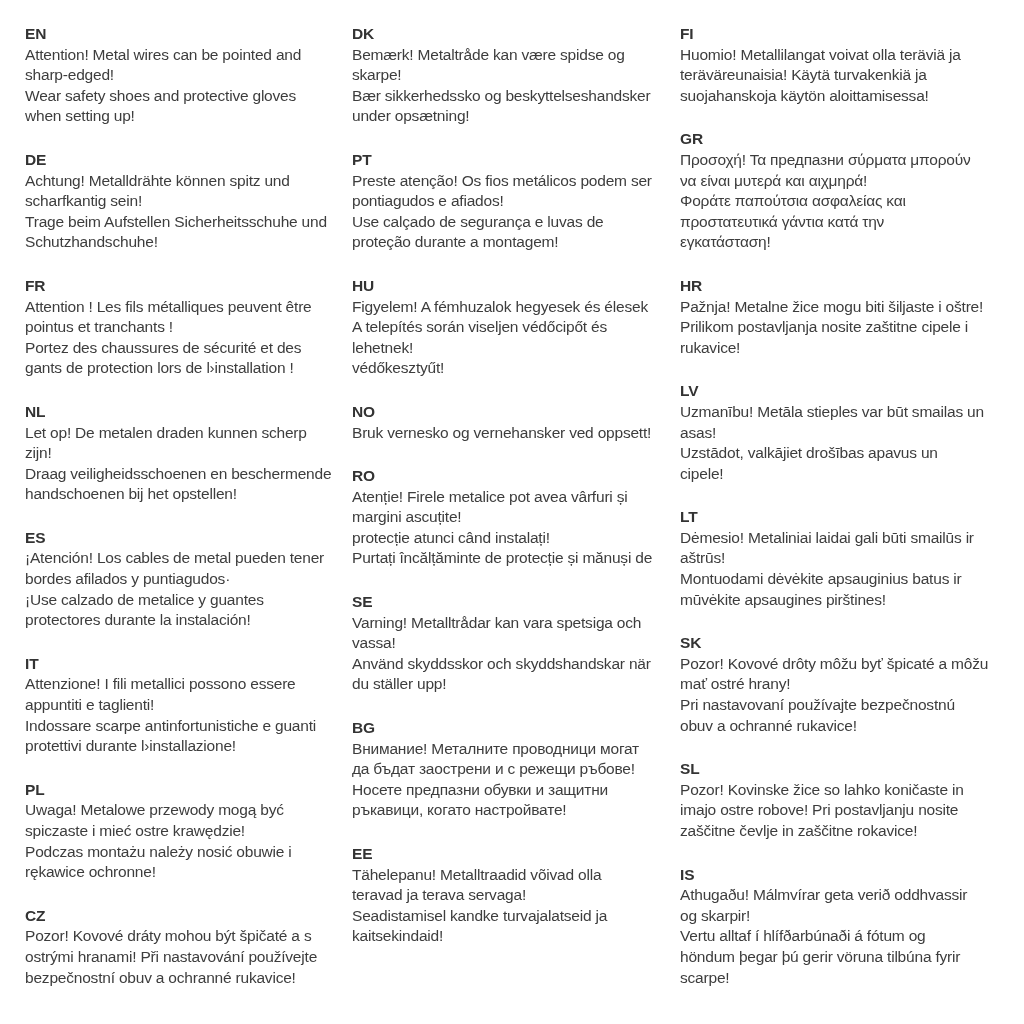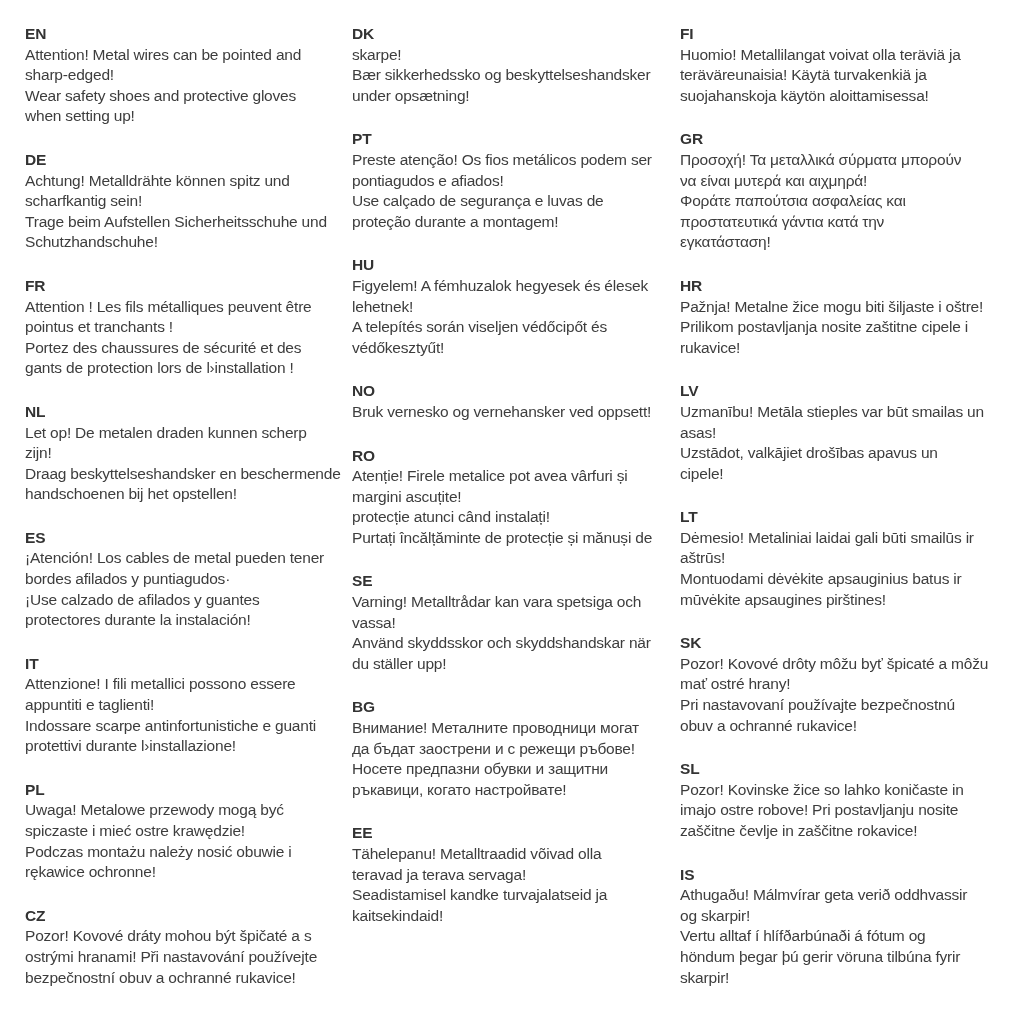--- a/index.html
+++ b/index.html
@@ -70,28 +70,28 @@
         <h2 class="lang-code">FR</h2>
         <div class="line">Attention ! Les fils métalliques peuvent être</div>
         <div class="line">pointus et tranchants !</div>
         <div class="line">Portez des chaussures de sécurité et des</div>
         <div class="line">gants de protection lors de l›installation !</div>
       </section>
       <section class="block">
         <h2 class="lang-code">NL</h2>
         <div class="line">Let op! De metalen draden kunnen scherp</div>
         <div class="line">zijn!</div>
-        <div class="line">Draag beskyttelseshandsker en beschermende</div>
+        <div class="line">Draag veiligheidsschoenen en beschermende</div>
         <div class="line">handschoenen bij het opstellen!</div>
       </section>
       <section class="block">
         <h2 class="lang-code">ES</h2>
         <div class="line">¡Atención! Los cables de metal pueden tener</div>
         <div class="line">bordes afilados y puntiagudos·</div>
-        <div class="line">¡Use calzado de afilados y guantes</div>
+        <div class="line">¡Use calzado de metalice y guantes</div>
         <div class="line">protectores durante la instalación!</div>
       </section>
       <section class="block">
         <h2 class="lang-code">IT</h2>
         <div class="line">Attenzione! I fili metallici possono essere</div>
         <div class="line">appuntiti e taglienti!</div>
         <div class="line">Indossare scarpe antinfortunistiche e guanti</div>
         <div class="line">protettivi durante l›installazione!</div>
       </section>
       <section class="block">
@@ -104,36 +104,37 @@
       <section class="block">
         <h2 class="lang-code">CZ</h2>
         <div class="line">Pozor! Kovové dráty mohou být špičaté a s</div>
         <div class="line">ostrými hranami! Při nastavování používejte</div>
         <div class="line">bezpečnostní obuv a ochranné rukavice!</div>
       </section>
     </div>
   <div class="col">
       <section class="block">
         <h2 class="lang-code">DK</h2>
+        <div class="line">Bemærk! Metaltråde kan være spidse og</div>
         <div class="line">skarpe!</div>
         <div class="line">Bær sikkerhedssko og beskyttelseshandsker</div>
         <div class="line">under opsætning!</div>
       </section>
       <section class="block">
         <h2 class="lang-code">PT</h2>
         <div class="line">Preste atenção! Os fios metálicos podem ser</div>
         <div class="line">pontiagudos e afiados!</div>
         <div class="line">Use calçado de segurança e luvas de</div>
         <div class="line">proteção durante a montagem!</div>
       </section>
       <section class="block">
         <h2 class="lang-code">HU</h2>
         <div class="line">Figyelem! A fémhuzalok hegyesek és élesek</div>
+        <div class="line">A telepítés során viseljen védőcipőt és</div>
         <div class="line">lehetnek!</div>
-        <div class="line">A telepítés során viseljen védőcipőt és</div>
         <div class="line">védőkesztyűt!</div>
       </section>
       <section class="block">
         <h2 class="lang-code">NO</h2>
         <div class="line">Bruk vernesko og vernehansker ved oppsett!</div>
       </section>
       <section class="block">
         <h2 class="lang-code">RO</h2>
         <div class="line">Atenție! Firele metalice pot avea vârfuri și</div>
         <div class="line">margini ascuțite!</div>
@@ -164,21 +165,21 @@
     </div>
   <div class="col">
       <section class="block">
         <h2 class="lang-code">FI</h2>
         <div class="line">Huomio! Metallilangat voivat olla teräviä ja</div>
         <div class="line">teräväreunaisia! Käytä turvakenkiä ja</div>
         <div class="line">suojahanskoja käytön aloittamisessa!</div>
       </section>
       <section class="block">
         <h2 class="lang-code">GR</h2>
-        <div class="line">Προσοχή! Τα μεταλλικά σύρματα μπορούν</div>
+        <div class="line">Προσοχή! Τα предпазни σύρματα μπορούν</div>
         <div class="line">να είναι μυτερά και αιχμηρά!</div>
         <div class="line">Φοράτε παπούτσια ασφαλείας και</div>
         <div class="line">προστατευτικά γάντια κατά την</div>
         <div class="line">εγκατάσταση!</div>
       </section>
       <section class="block">
         <h2 class="lang-code">HR</h2>
         <div class="line">Pažnja! Metalne žice mogu biti šiljaste i oštre!</div>
         <div class="line">Prilikom postavljanja nosite zaštitne cipele i</div>
         <div class="line">rukavice!</div>
@@ -209,16 +210,16 @@
         <div class="line">Pozor! Kovinske žice so lahko koničaste in</div>
         <div class="line">imajo ostre robove! Pri postavljanju nosite</div>
         <div class="line">zaščitne čevlje in zaščitne rokavice!</div>
       </section>
       <section class="block">
         <h2 class="lang-code">IS</h2>
         <div class="line">Athugaðu! Málmvírar geta verið oddhvassir</div>
         <div class="line">og skarpir!</div>
         <div class="line">Vertu alltaf í hlífðarbúnaði á fótum og</div>
         <div class="line">höndum þegar þú gerir vöruna tilbúna fyrir</div>
-        <div class="line">skarpir!</div>
+        <div class="line">scarpe!</div>
       </section>
     </div>
 </main>
 
 </body></html>

